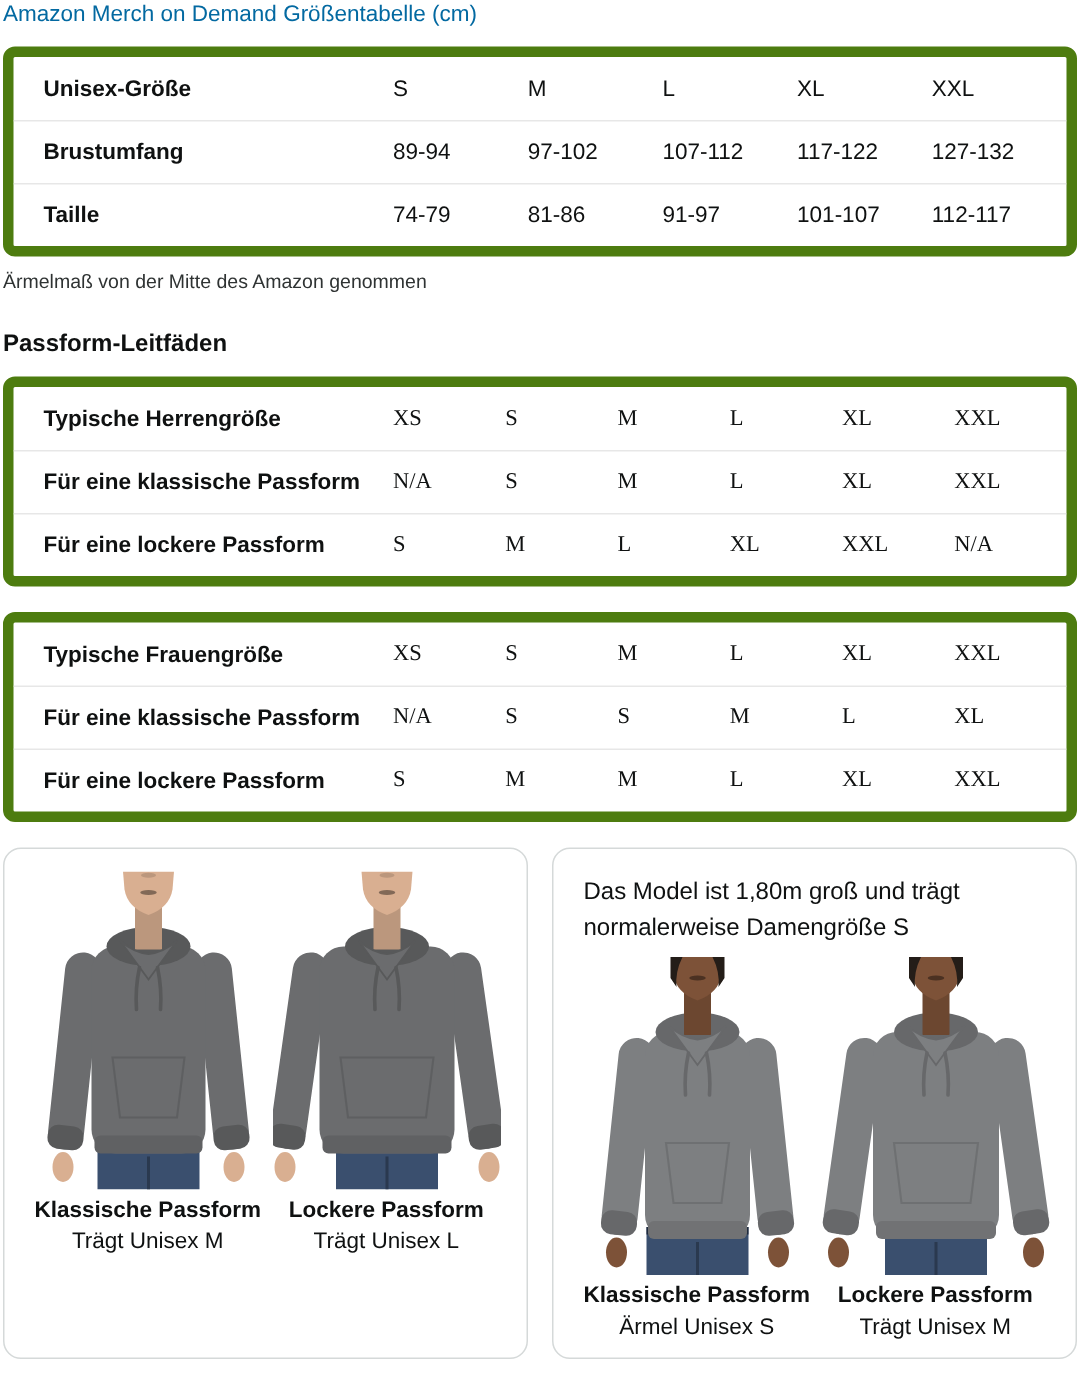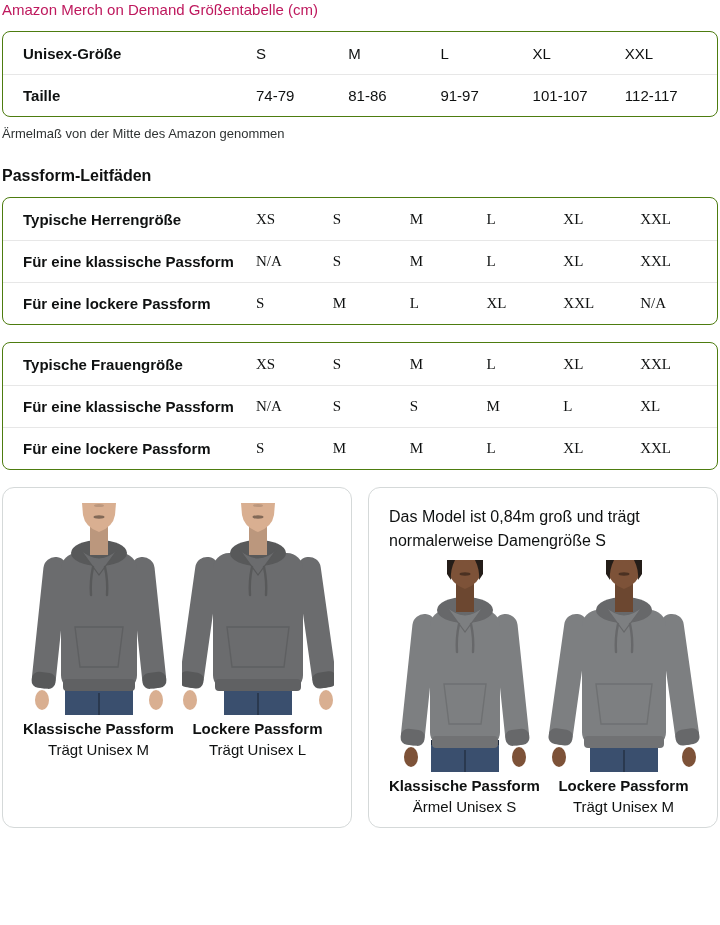--- a/index.html
+++ b/index.html
@@ -8,24 +8,24 @@
     width: 720px;
     font-family: "Liberation Sans", sans-serif;
     color: #0f1111;
     padding: 1px 2px 6px 2px;
   }
   .page-title {
     font-size: 15px;
     font-weight: 400;
     line-height: 18px;
     margin: 0 0 12px 0;
-    color: #be185d;
+    color: #0369a1;
   }
   .tbl {
-    border: 1px solid #4d7c0f;
+    border: 7px solid #4d7c0f;
     border-radius: 8px;
     overflow: hidden;
     background: #fff;
   }
   .row { display: flex; height: 42px; align-items: center; }
   .row + .row { border-top: 1px solid #e7e7e7; }
   .cell { font-size: 15px; color: #0f1111; white-space: nowrap; }
   .cell.label {
     width: 253px; min-width: 140px;
     padding-left: 20px;
@@ -79,20 +79,28 @@
 <h1 class="page-title">Amazon Merch on Demand Größentabelle (cm)</h1>
 
 <section class="tbl cols5" id="size-table">
     <div class="row">
       <div class="cell label">Unisex-Größe</div>
       <div class="cell value">S</div>
       <div class="cell value">M</div>
       <div class="cell value">L</div>
       <div class="cell value">XL</div>
       <div class="cell value">XXL</div>
+    </div>
+    <div class="row">
+      <div class="cell label">Brustumfang</div>
+      <div class="cell value">89-94</div>
+      <div class="cell value">97-102</div>
+      <div class="cell value">107-112</div>
+      <div class="cell value">117-122</div>
+      <div class="cell value">127-132</div>
     </div>
     <div class="row">
       <div class="cell label">Taille</div>
       <div class="cell value">74-79</div>
       <div class="cell value">81-86</div>
       <div class="cell value">91-97</div>
       <div class="cell value">101-107</div>
       <div class="cell value">112-117</div>
     </div>
   </section>
@@ -215,21 +223,21 @@
     <path d="M 70,64 Q 67,78 68,92" fill="none" stroke="#58595a" stroke-width="2.4" stroke-linecap="round"></path>
     <path d="M 82,64 Q 85,78 84,92" fill="none" stroke="#58595a" stroke-width="2.4" stroke-linecap="round"></path>
   </svg>
           </div>
         <div class="fig-title">Lockere Passform</div>
         <div class="fig-sub">Trägt Unisex L</div>
       </div>
     </div>
   </div>
   <div class="card">
-    <p class="card-desc">Das Model ist 0,84m groß und trägt normalerweise Damengröße S</p>
+    <p class="card-desc">Das Model ist 1,80m groß und trägt normalerweise Damengröße S</p>
     <div class="fig-row">
       <div class="fig-block">
         <div class="fig-img">
             <svg width="152" height="212" viewBox="0 0 152 212" xmlns="http://www.w3.org/2000/svg">
     <rect x="24" y="54" width="24" height="132" rx="12" fill="#7d7f81" transform="rotate(6 36 60)"></rect>
     <rect x="104" y="54" width="24" height="132" rx="12" fill="#7d7f81" transform="rotate(-6 116 60)"></rect>
     <rect x="24" y="170" width="24" height="16" rx="7" fill="#67686a" transform="rotate(6 36 60)"></rect>
     <rect x="104" y="170" width="24" height="16" rx="7" fill="#67686a" transform="rotate(-6 116 60)"></rect>
     <ellipse cx="22" cy="197" rx="7" ry="10" fill="#7d5238"></ellipse>
     <ellipse cx="130" cy="197" rx="7" ry="10" fill="#7d5238"></ellipse>

